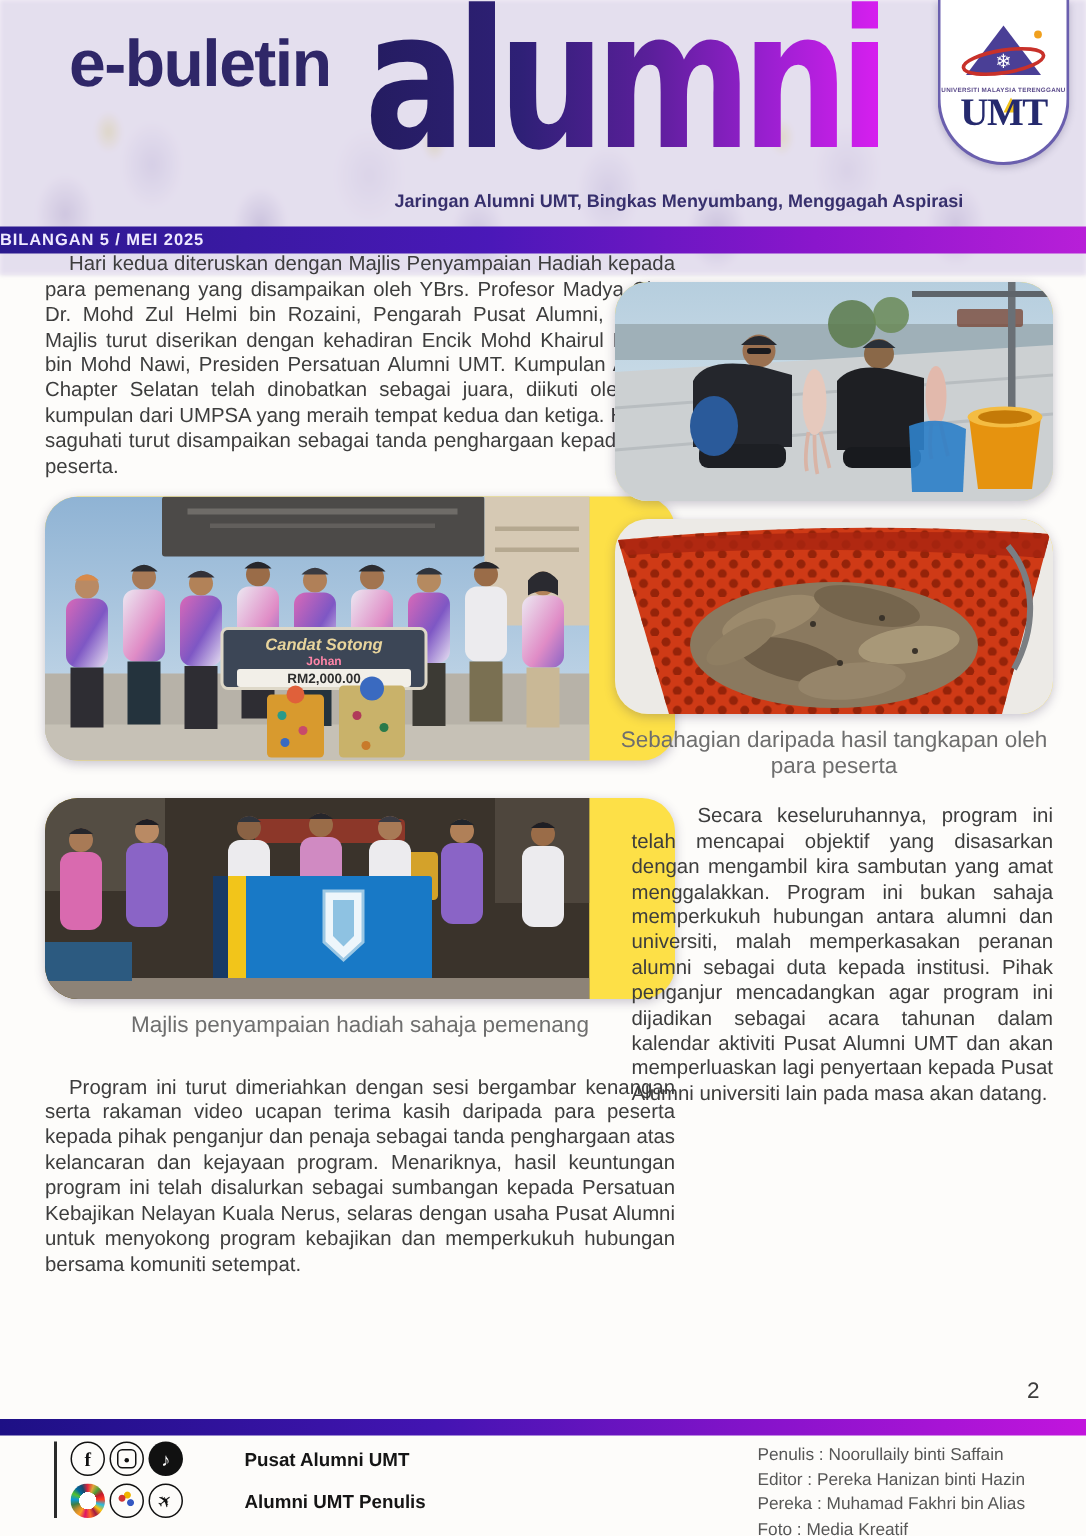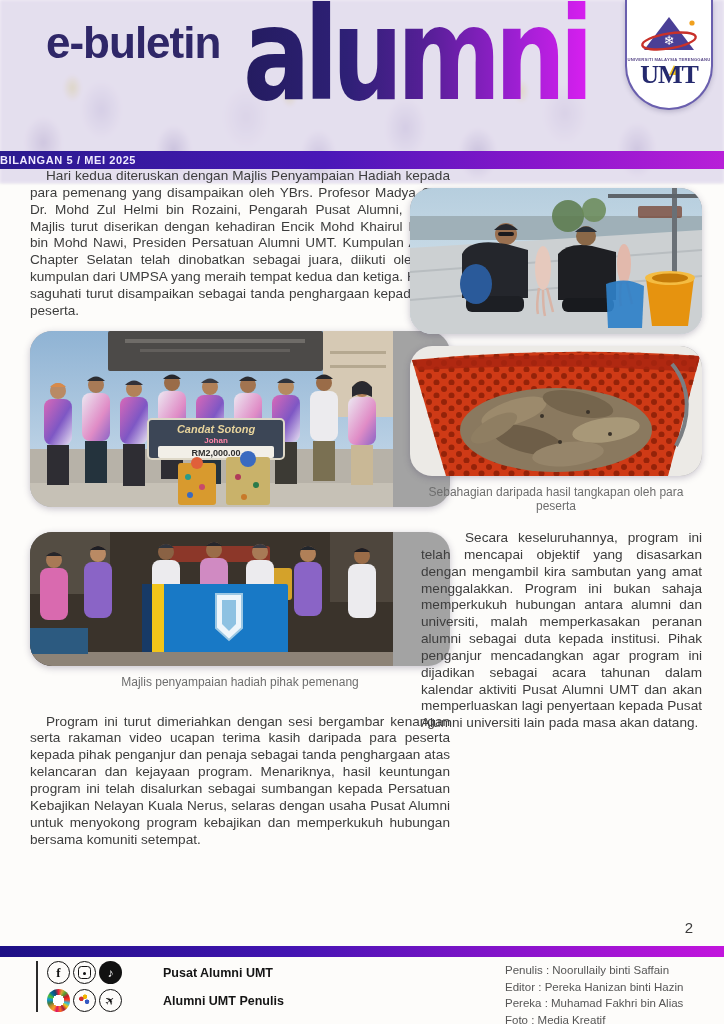--- a/index.html
+++ b/index.html
@@ -80,26 +80,26 @@
 
   
   .col-left  { position:absolute; left:30px;  top:168px; width:420px; }
   .col-right { position:absolute; left:410px; top:188px; width:292px; }
   .body-text {
     font-size:13.6px; line-height:1.24; color:#3d3d3d; text-align:justify;
   }
   .indent-sm { text-indent:16px; }
   .indent-lg { text-indent:44px; }
   .photo {
-    border-radius:22px; overflow:hidden; background:#a3a3a3;
+    border-radius:22px; overflow:hidden; background:#fde047;
     box-shadow:0 2px 7px rgba(60,50,90,.28);
   }
   .photo svg { display:block; }
   .caption {
-    margin-top:9px; font-size:12px; color:#6e6e6e; text-align:center;
+    margin-top:9px; font-size:15px; color:#6e6e6e; text-align:center;
   }
   .mt11{margin-top:11px;} .mt12{margin-top:12px;} .mt13{margin-top:25px;} .mt17{margin-top:17px;margin-left:11px;}
 
   
   .page-num {
     position:absolute; right:31px; top:919px; font-size:15px; color:#3c3c3c;
   }
   .footer-bar {
     position:absolute; left:0; top:946px; width:724px; height:11px;
     background:linear-gradient(90deg,#1d1085 0%,#4314b2 40%,#8a13cc 72%,#c215dd 100%);
@@ -147,20 +147,21 @@
 </style>
 </head>
 <body>
 
 <div class="page">
 
   <div class="header-bg"></div>
   <div class="header-veil"></div>
   <div class="masthead-small">e-buletin</div>
   <div class="masthead-large">alumni</div>
+  <div class="tagline">Jaringan Alumni UMT, Bingkas Menyumbang, Menggagah Aspirasi</div>
   <div class="issue-bar">BILANGAN 5 / MEI 2025</div>
 
   <div class="logo-pill">
     <svg width="58" height="42" viewBox="0 0 58 42">
       <path d="M29 3 L54 36 L4 36 Z" fill="#4a3f96"></path>
       <text x="29" y="31" text-anchor="middle" font-size="13" fill="#ffffff">❄</text>
       <ellipse cx="29" cy="27" rx="27" ry="7.5" fill="none" stroke="#c8312a" stroke-width="2.4" transform="rotate(-9 29 27)"></ellipse>
       <circle cx="52" cy="9" r="2.6" fill="#f0a01e"></circle>
     </svg>
     <div class="logo-org">Universiti Malaysia Terengganu</div>
@@ -326,21 +327,21 @@
           <rect x="112" y="52" width="146" height="70" rx="2" fill="#1879c6"></rect>
           <rect x="112" y="52" width="10" height="70" fill="#173a66"></rect>
           <rect x="122" y="52" width="12" height="70" fill="#f2c51a"></rect>
           <path d="M186 62 L212 62 L212 96 L199 108 L186 96 Z" fill="#eef6fb" stroke="#9cc8e4" stroke-width="2"></path>
           <path d="M192 68 L206 68 L206 92 L199 99 L192 92 Z" fill="#8ec2e2"></path>
         </g>
         <rect x="0" y="120" width="363" height="14" fill="#8d8377"></rect>
         <rect x="0" y="96" width="58" height="26" fill="#2c5a80"></rect>
       </svg>
     </div>
-    <div class="caption">Majlis penyampaian hadiah pihak pemenang</div>
+    <div class="caption">Majlis penyampaian hadiah sahaja pemenang</div>
 
     <p class="body-text indent-sm mt13">Program ini turut dimeriahkan dengan sesi bergambar kenangan serta rakaman video ucapan terima kasih daripada para peserta kepada pihak penganjur dan penaja  sebagai tanda penghargaan atas kelancaran dan kejayaan program. Menariknya, hasil keuntungan program ini telah disalurkan sebagai sumbangan kepada Persatuan Kebajikan Nelayan Kuala Nerus, selaras dengan usaha Pusat Alumni untuk menyokong program kebajikan dan memperkukuh hubungan bersama komuniti setempat.</p>
   </div>
 
   <div class="col-right">
     <div class="photo">
       <svg width="292" height="146" viewBox="0 0 292 146">
         <defs>
           <linearGradient id="sky3" x1="0" y1="0" x2="0" y2="1">
             <stop offset="0" stop-color="#b6cede"></stop>

